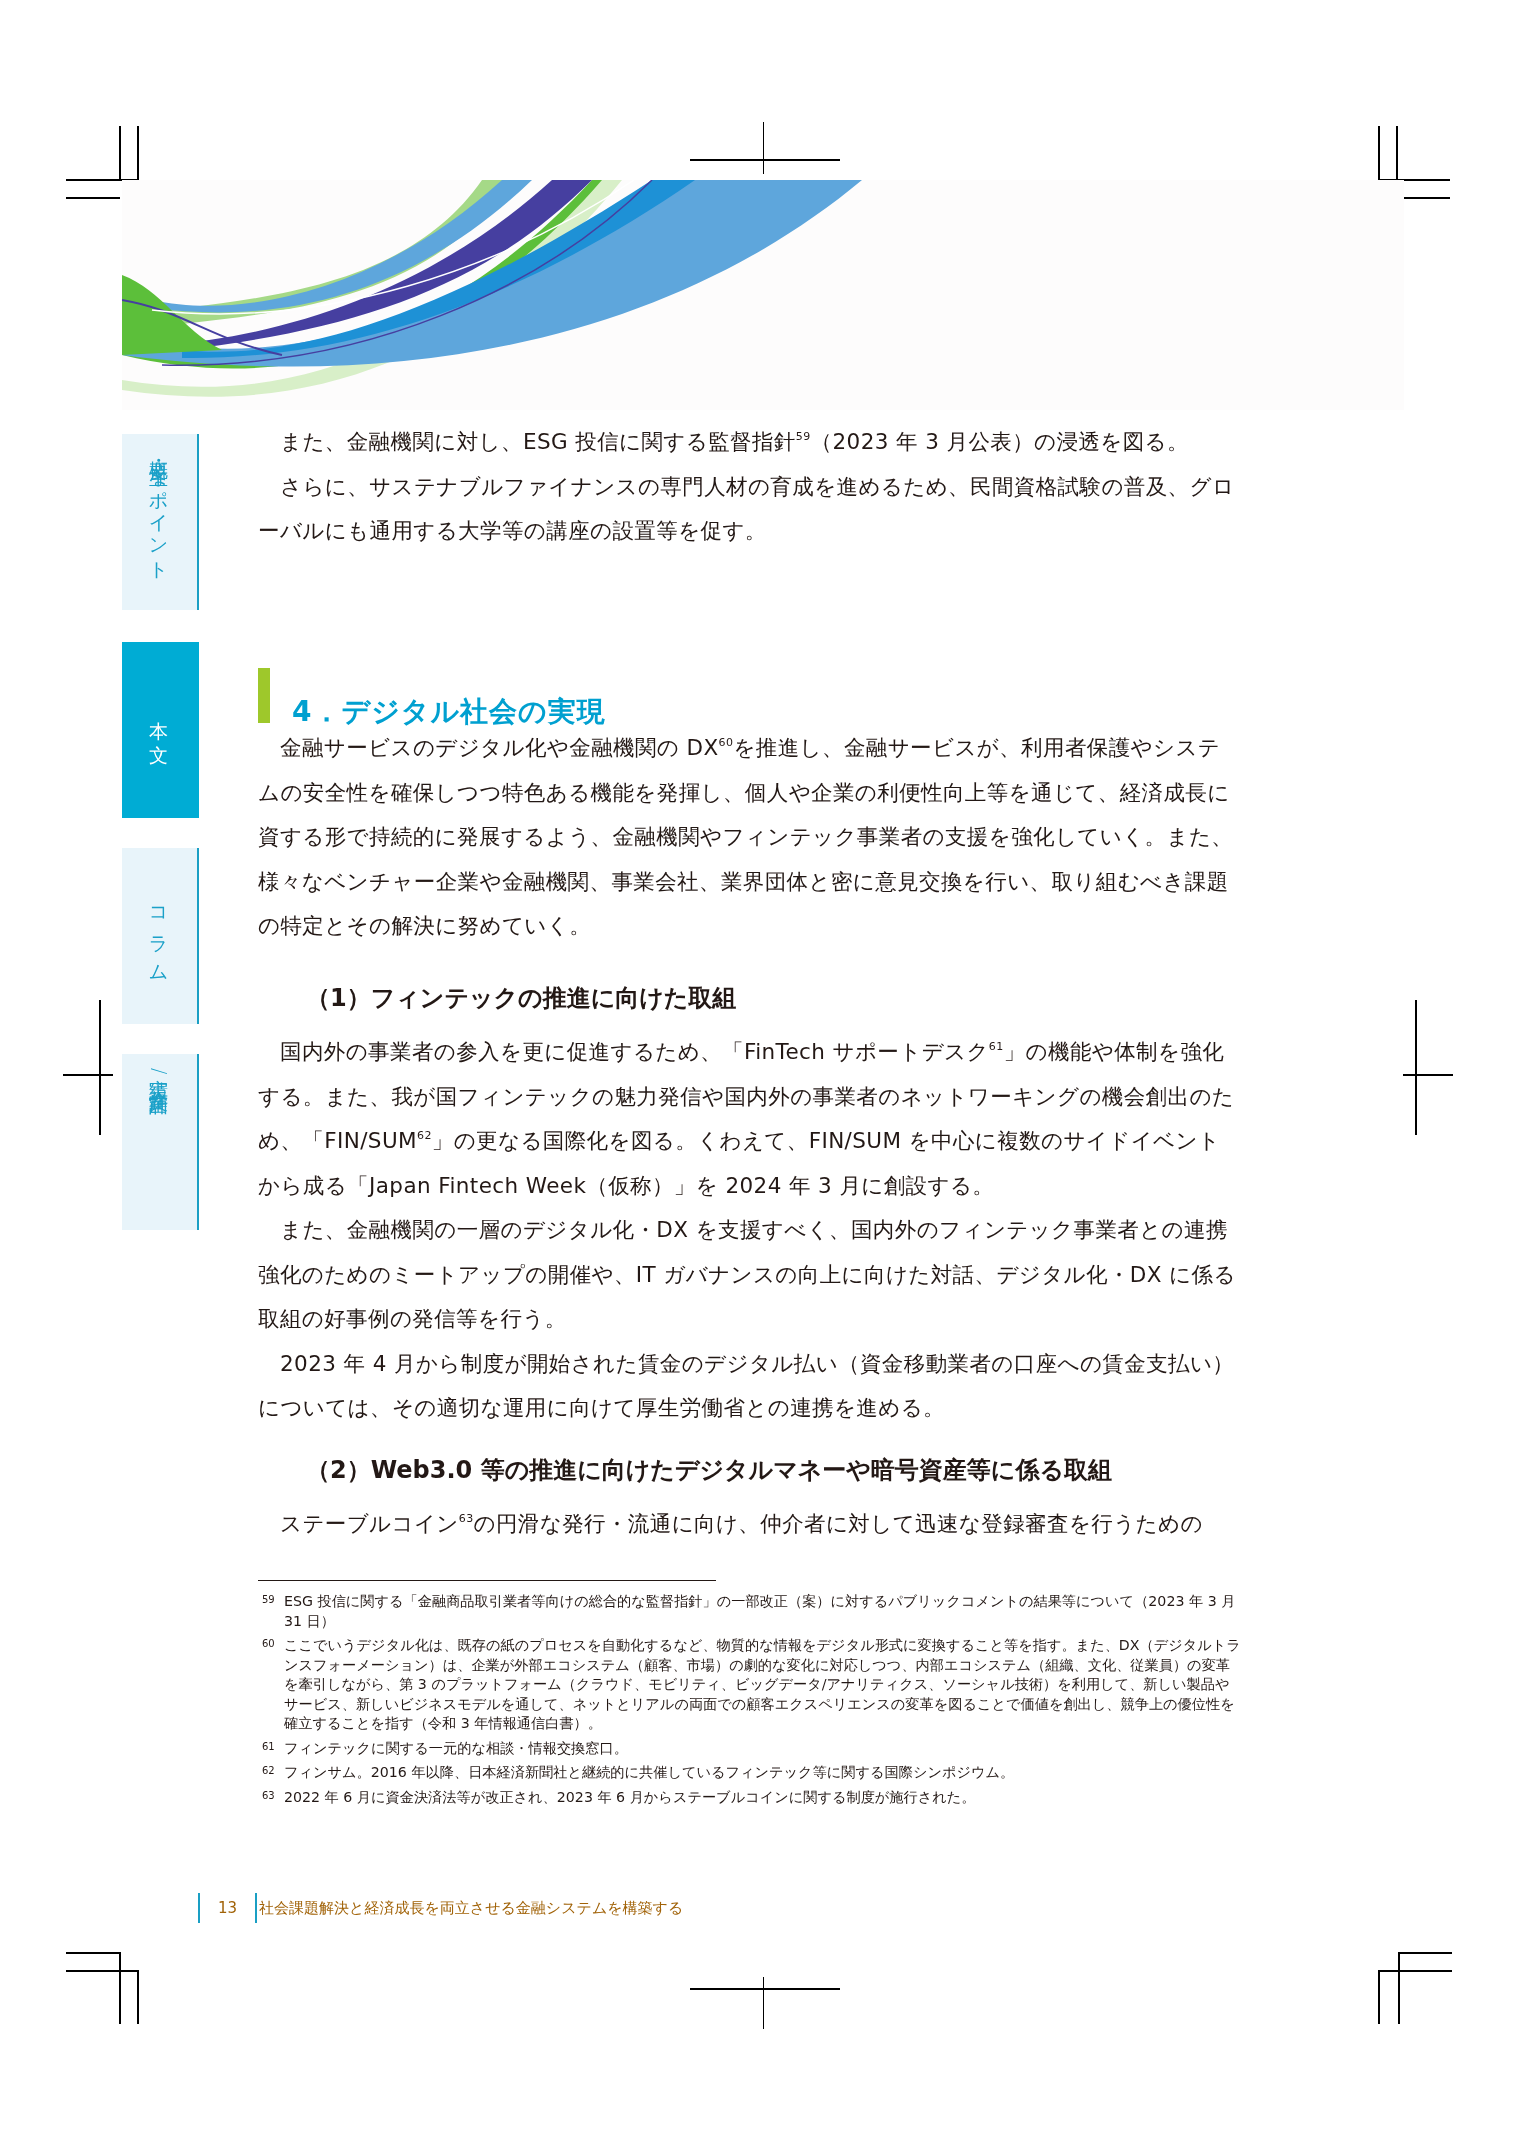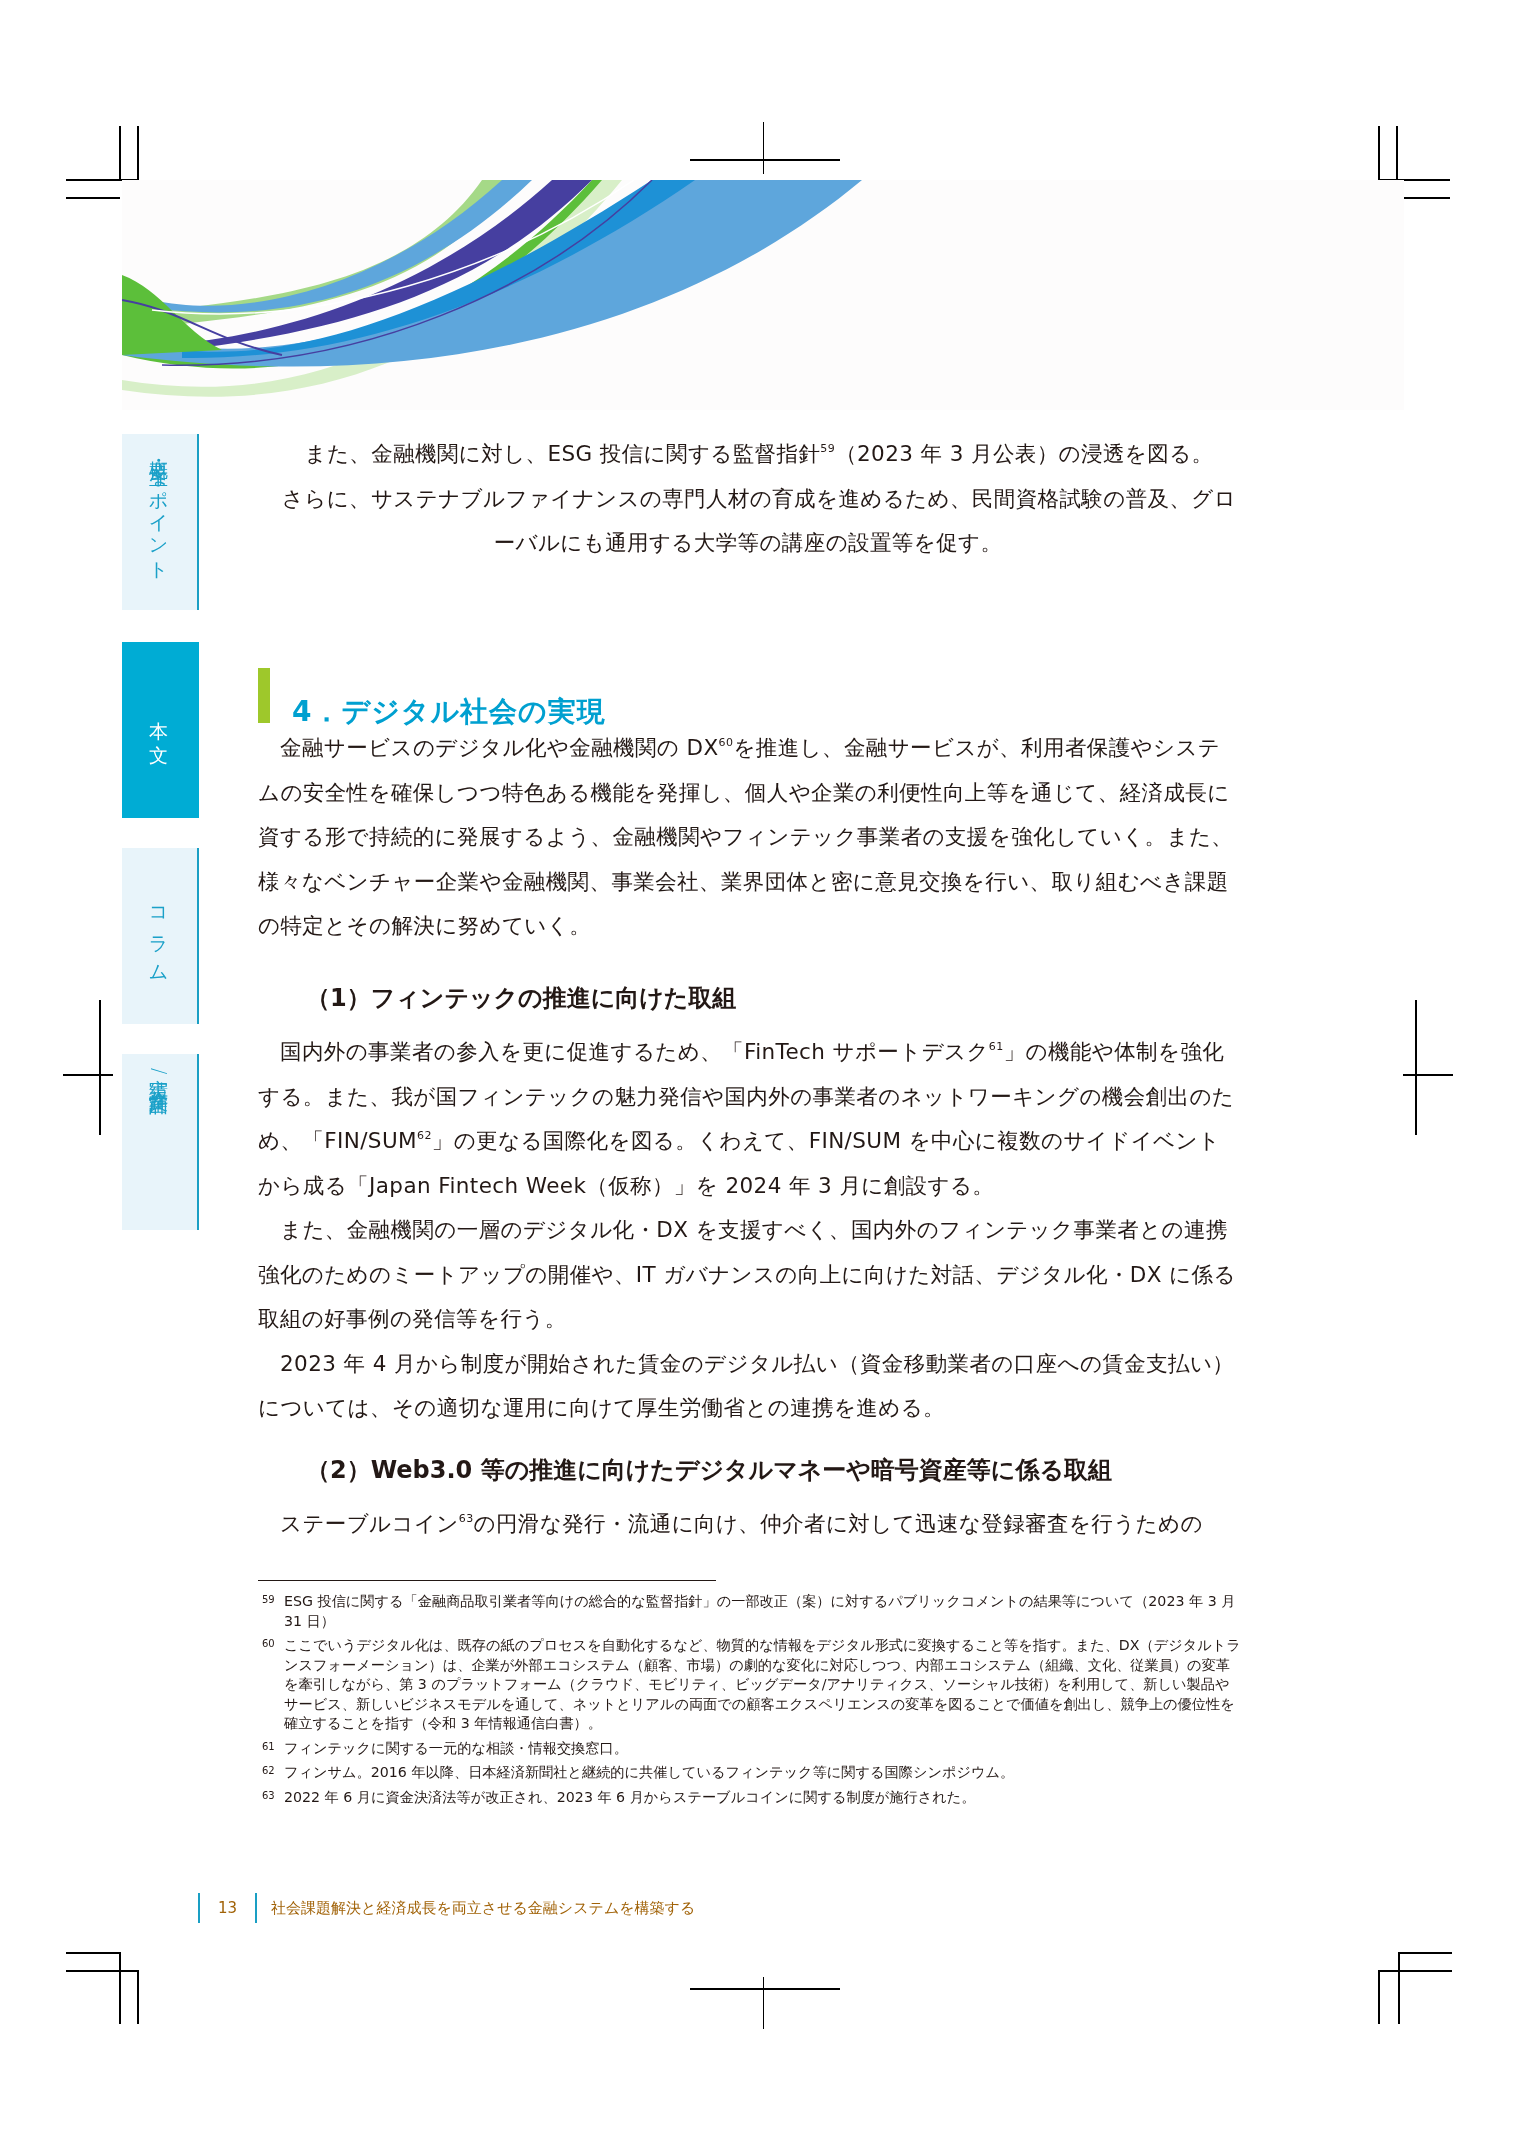--- a/index.html
+++ b/index.html
@@ -26,21 +26,21 @@
   .h-sub { position: absolute; left: 258px; font-size: 24px; font-weight: bold; color: #231815; margin-left: 48px; }
 
   .fn-rule { position: absolute; left: 258px; top: 1580px; width: 458px; height: 1px; background: #231815; }
   .footnotes { position: absolute; left: 262px; top: 1592px; width: 980px; font-size: 14.2px; line-height: 19.5px; color: #231815; }
   .fn { position: relative; padding-left: 22px; margin-bottom: 5px; }
   .fn .num { position: absolute; left: 0; top: -2px; font-size: 10px; }
 
   .footer { position: absolute; left: 198px; top: 1893px; height: 30px; display: flex; align-items: center; font-size: 15px; color: #a16207; }
   .footer .vbar { width: 2px; height: 30px; background: #1a9fc4; }
   .footer .page-num { padding: 0 18px 0 18px; font-size: 15px; }
-  .footer .running { padding-left: 14px; }
+  .footer .running { padding-left: 2px; }
 </style>
 </head>
 <body>
 
 <div class="crop" style="left:119px;top:126px;width:2px;height:54px;"></div>
 <div class="crop" style="left:137px;top:126px;width:2px;height:54px;"></div>
 <div class="crop" style="left:66px;top:179px;width:72px;height:2px;"></div>
 <div class="crop" style="left:66px;top:197px;width:54px;height:2px;"></div>
 
 <div class="crop" style="left:763px;top:122px;width:1px;height:52px;"></div>
@@ -92,21 +92,21 @@
 <div class="side-tab active" style="top:642px;height:176px;justify-content:center;">
   <span class="vlabel">本文</span>
 </div>
 <div class="side-tab" style="top:848px;height:176px;justify-content:center;">
   <span class="vlabel" style="letter-spacing:6px;">コラム</span>
 </div>
 <div class="side-tab" style="top:1054px;height:176px;padding-top:10px;">
   <span class="vlabel">実績/作業計画</span>
 </div>
 
-<div class="para" style="top:432px;text-align:center;">
+<div class="para" style="top:420px;">
   <p><span>また、金融機関に対し、ESG 投信に関する監督指針</span><sup>59</sup><span>（2023 年 3 月公表）の浸透を図る。</span></p>
   <p>さらに、サステナブルファイナンスの専門人材の育成を進めるため、民間資格試験の普及、グローバルにも通用する大学等の講座の設置等を促す。</p>
 </div>
 
 <div class="h-section">
   <div class="bar"></div>
   <div class="title">4．デジタル社会の実現</div>
 </div>
 
 <div class="para" style="top:726px;">

